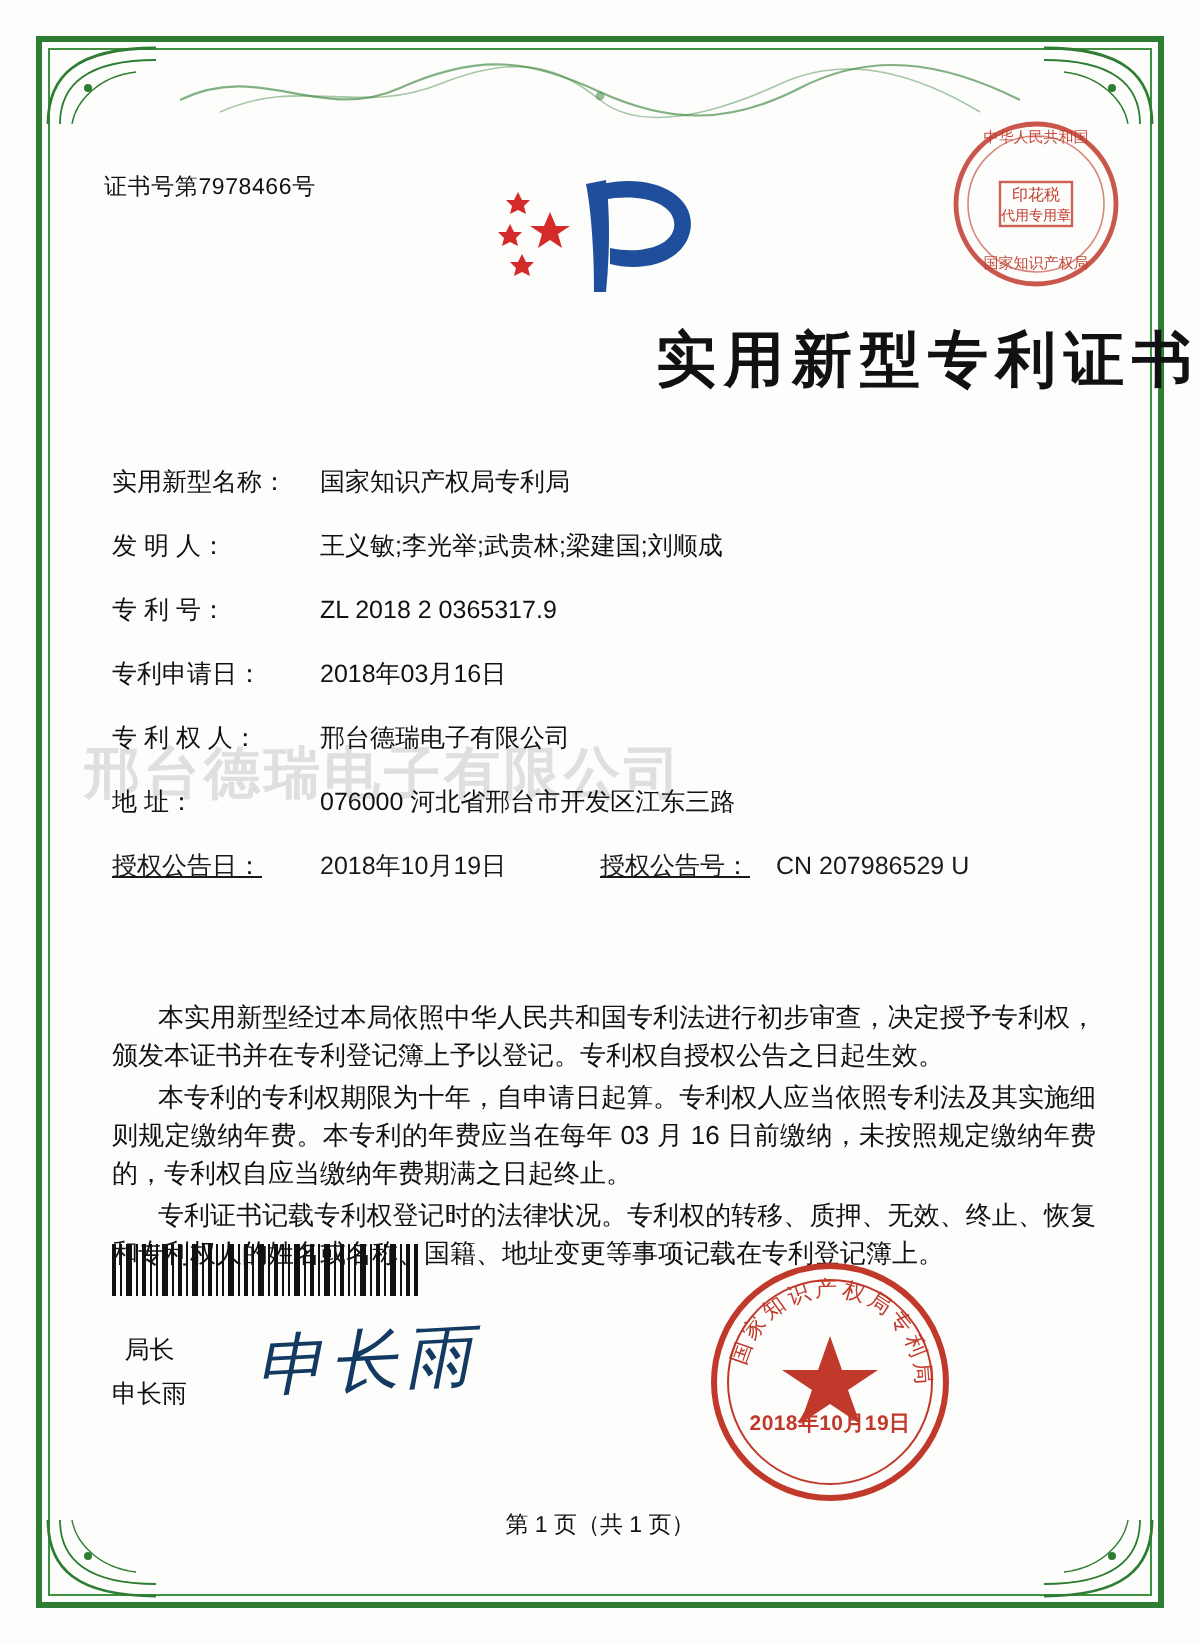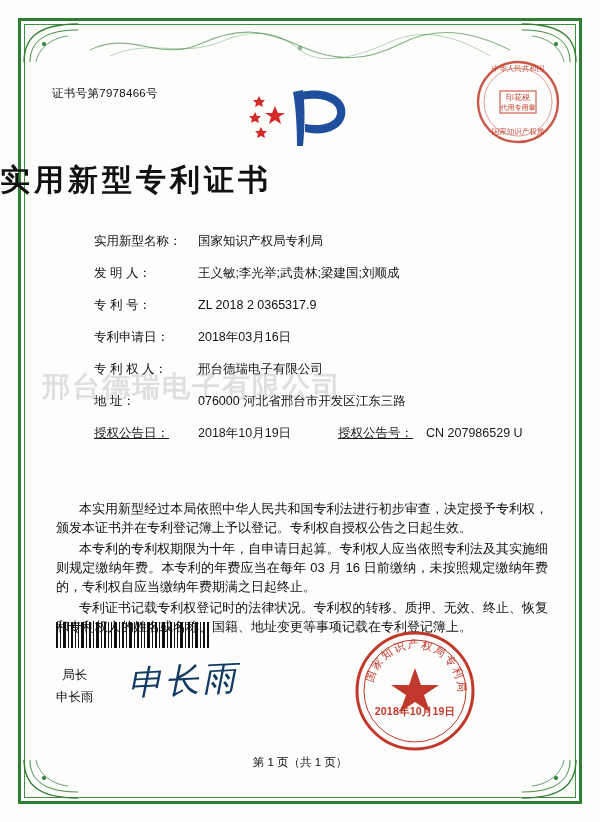--- a/index.html
+++ b/index.html
@@ -91,21 +91,21 @@
     width: 88px;
     height: 88px;
   }
   .seal-top svg { display: block; }
 
   .title {
     position: absolute;
     left: 0;
     right: 0;
     top: 160px;
-    text-align: left;
+    text-align: right;
     font-family: "DejaVu Sans", sans-serif;
     font-size: 30px;
     font-weight: bold;
     letter-spacing: 4px;
     color: #111;
   }
 
   
   .fields {
     position: absolute;
@@ -118,21 +118,20 @@
     align-items: baseline;
     margin-bottom: 15px;
     font-size: 12.5px;
     color: #111;
   }
   .field-label {
     flex: 0 0 auto;
     width: 104px;
     letter-spacing: 0px;
     white-space: nowrap;
-    margin-left: 38px;
   }
   .field-value {
     flex: 1 1 auto;
     white-space: nowrap;
     overflow: hidden;
   }
 
   .two-col {
     display: flex;
     align-items: baseline;

